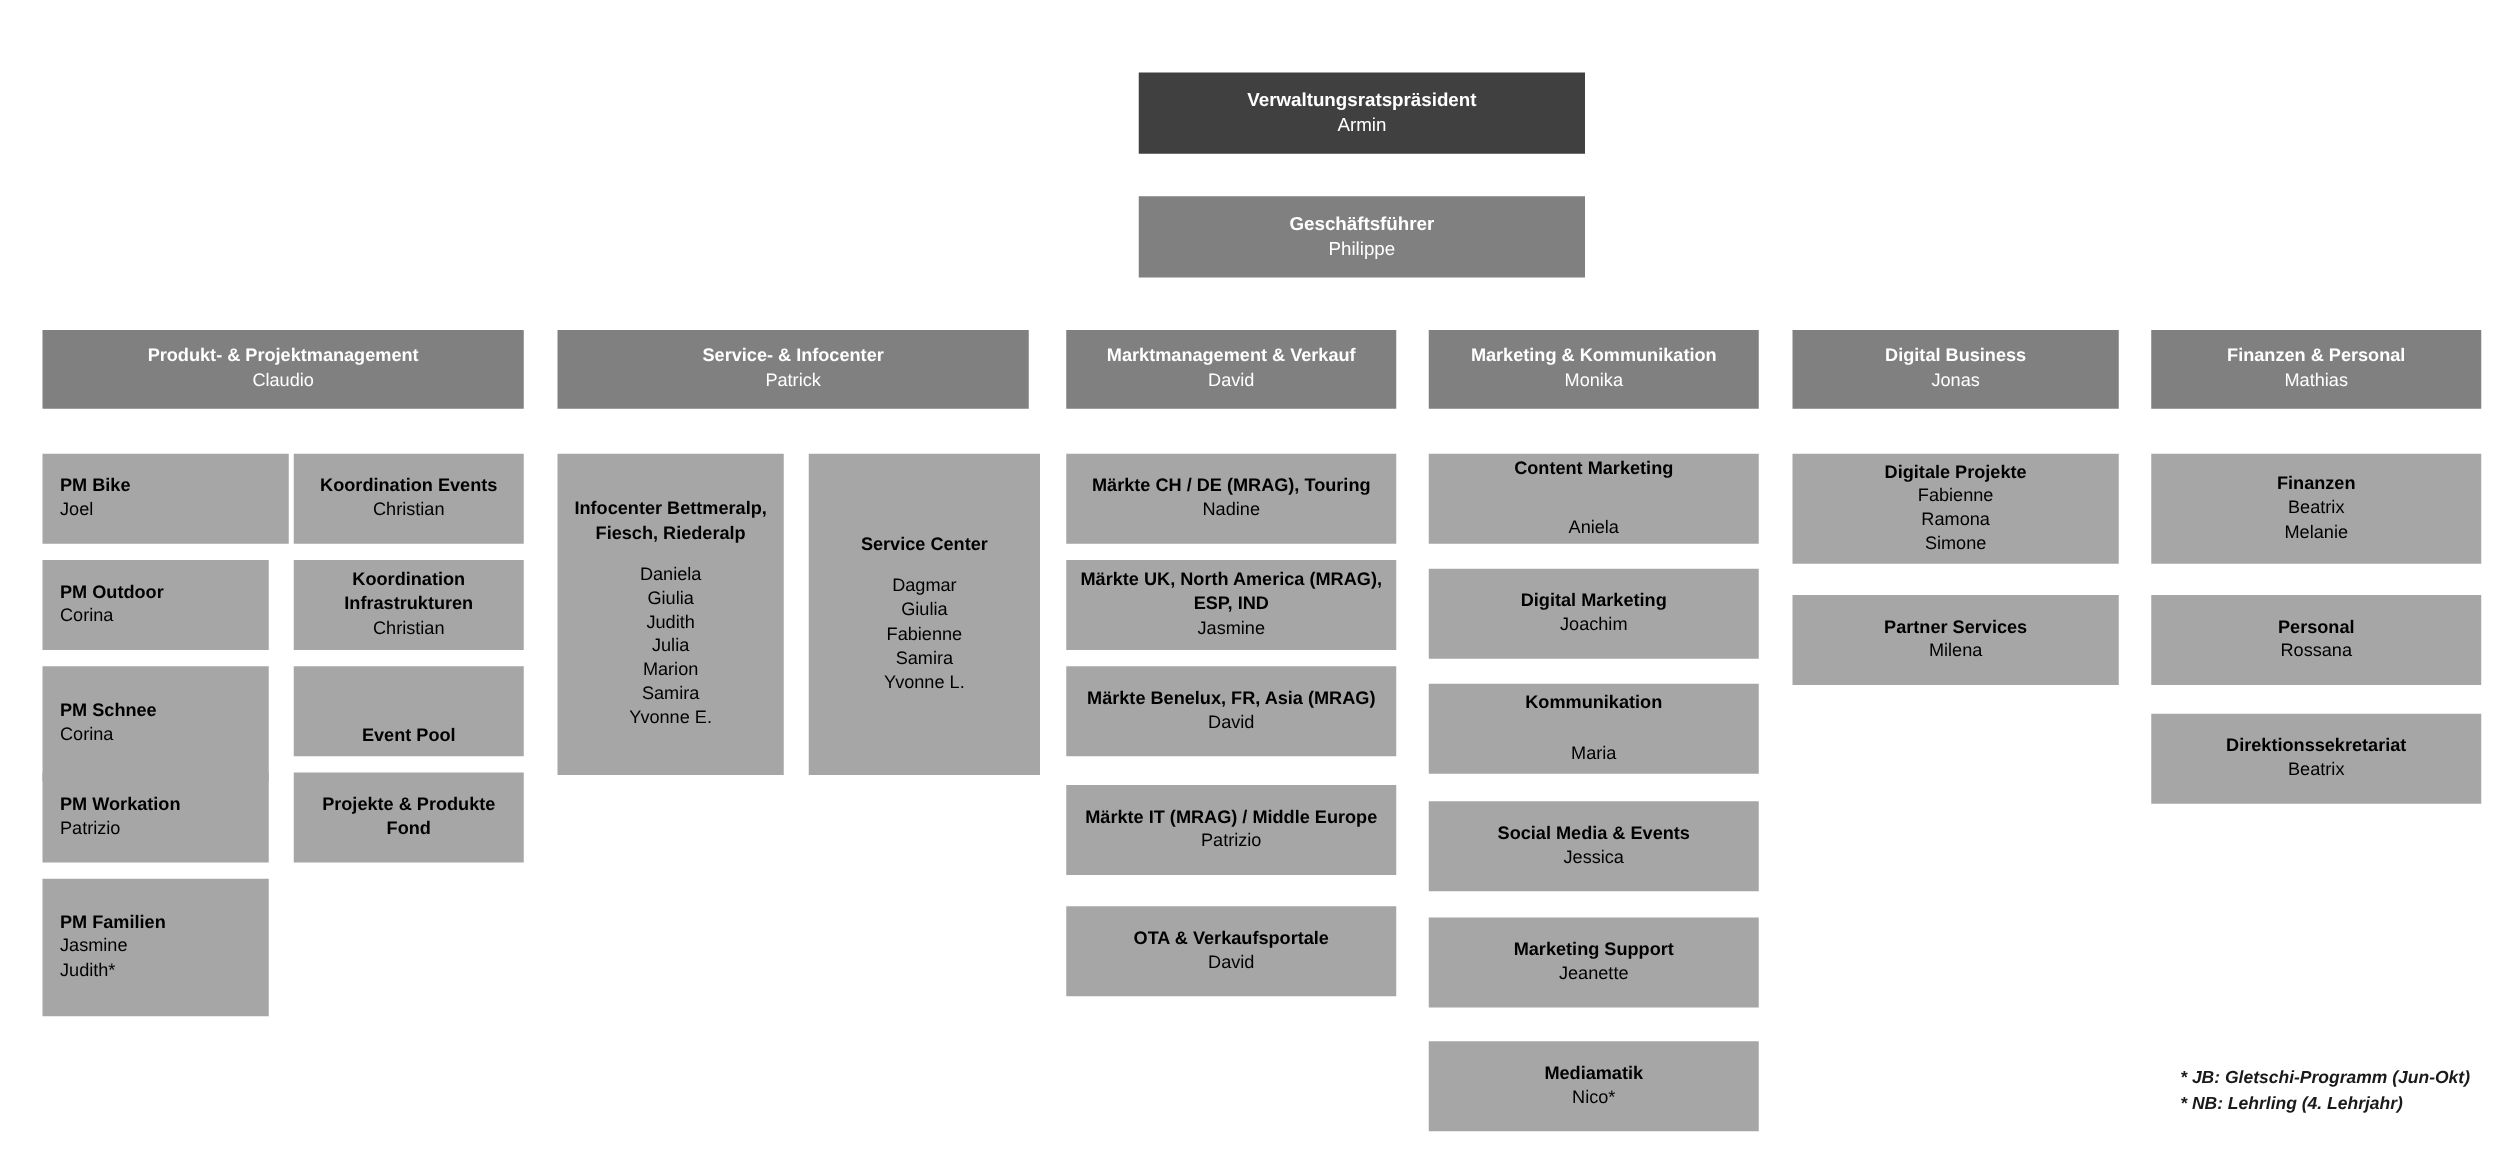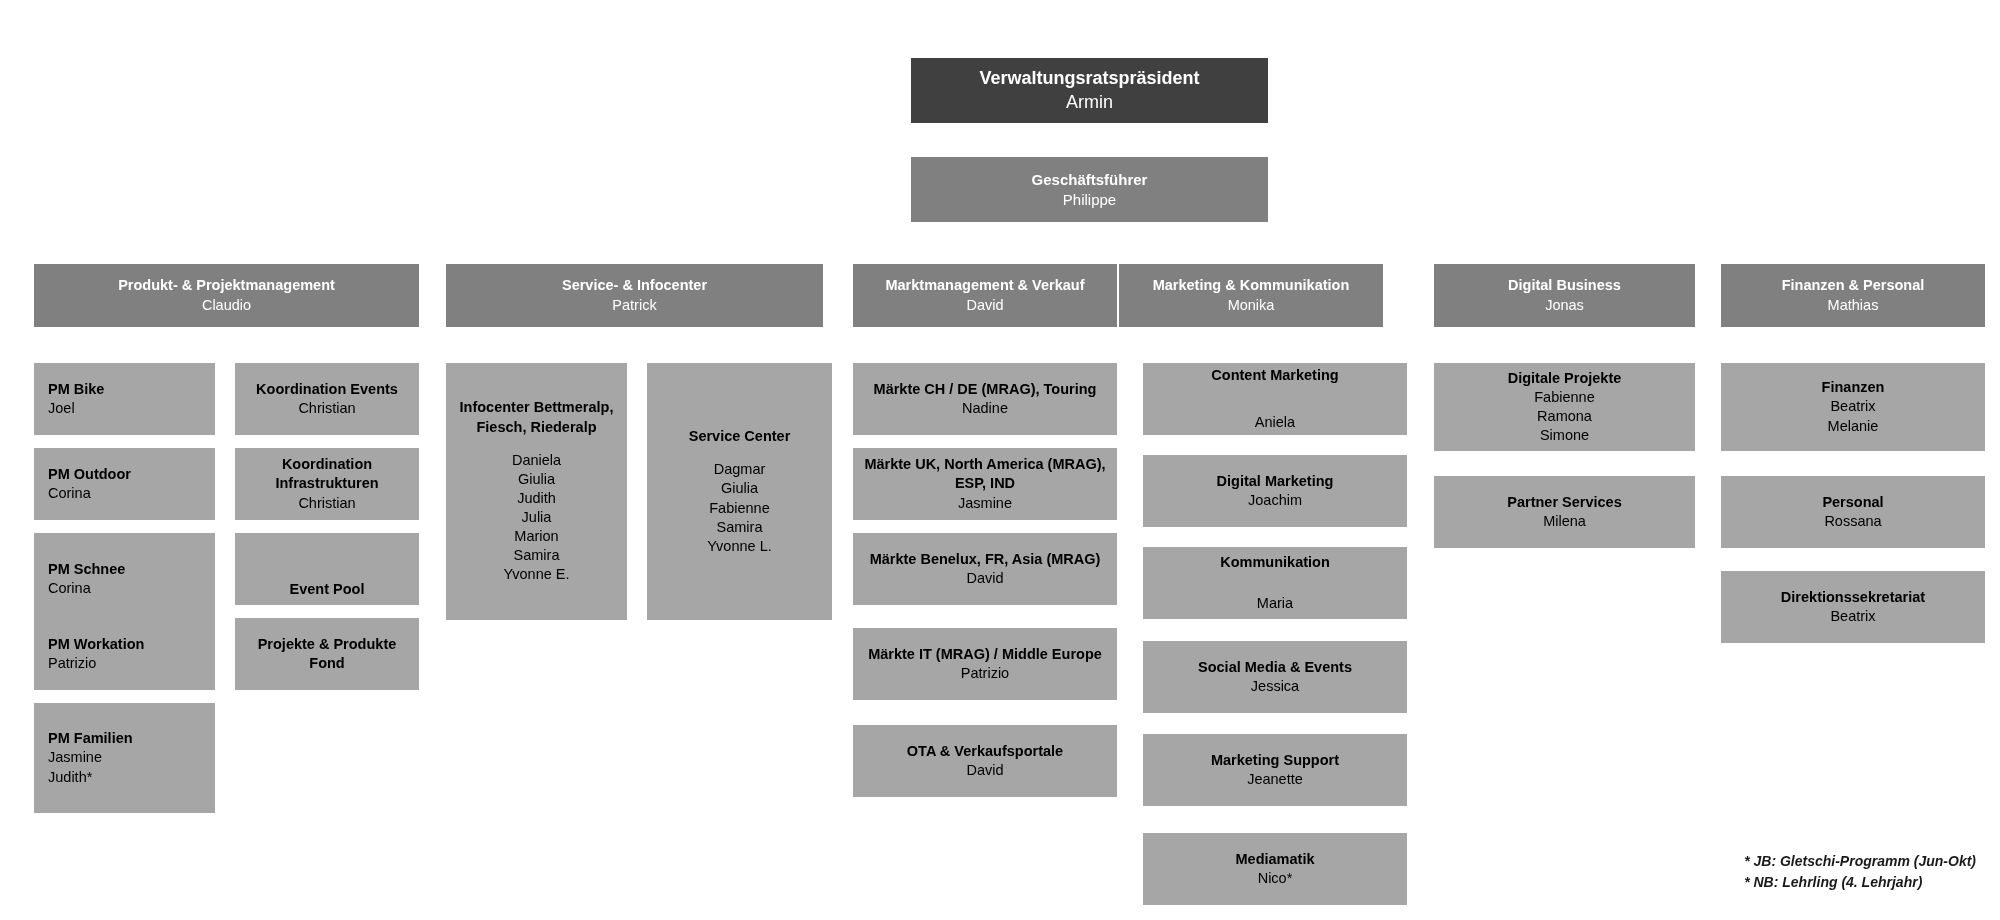--- a/index.html
+++ b/index.html
@@ -38,21 +38,21 @@
   .node .title {
     font-weight: bold;
   }
   .node .person {
     font-weight: normal;
   }
   
   .lvl-chairman {
     background: #404040;
     color: #ffffff;
-    font-size: 18px;
+    font-size: 15px;
   }
   .lvl-ceo {
     background: #808080;
     color: #ffffff;
     font-size: 15px;
   }
   .lvl-dept {
     background: #808080;
     color: #ffffff;
     font-size: 14.5px;
@@ -100,36 +100,36 @@
   <div class="node lvl-dept" style="left:446px; top:264px; width:377px; height:63px;">
     <div class="title">Service- &amp; Infocenter</div>
     <div class="person">Patrick</div>
   </div>
 
   <div class="node lvl-dept" style="left:853px; top:264px; width:264px; height:63px;">
     <div class="title">Marktmanagement &amp; Verkauf</div>
     <div class="person">David</div>
   </div>
 
-  <div class="node lvl-dept" style="left:1119px; top:264px; width:264px; height:63px;align-items:center;">
+  <div class="node lvl-dept" style="left:1143px; top:264px; width:264px; height:63px;align-items:center;">
     <div class="title">Marketing &amp; Kommunikation</div>
     <div class="person">Monika</div>
   </div>
 
   <div class="node lvl-dept" style="left:1434px; top:264px; width:261px; height:63px;">
     <div class="title">Digital Business</div>
     <div class="person">Jonas</div>
   </div>
 
   <div class="node lvl-dept" style="left:1721px; top:264px; width:264px; height:63px;">
     <div class="title">Finanzen &amp; Personal</div>
     <div class="person">Mathias</div>
   </div>
 
-  <div class="node lvl-unit align-left" style="left:34px; top:363px; width:181px; height:72px;">
+  <div class="node lvl-unit align-left" style="left:34px; top:363px; width:197px; height:72px;">
     <div class="title">PM Bike</div>
     <div class="person">Joel</div>
   </div>
 
   <div class="node lvl-unit align-left" style="left:34px; top:448px; width:181px; height:72px;">
     <div class="title">PM Outdoor</div>
     <div class="person">Corina</div>
   </div>
 
   <div class="node lvl-unit align-left" style="left:34px; top:533px; width:181px; height:92px;">

